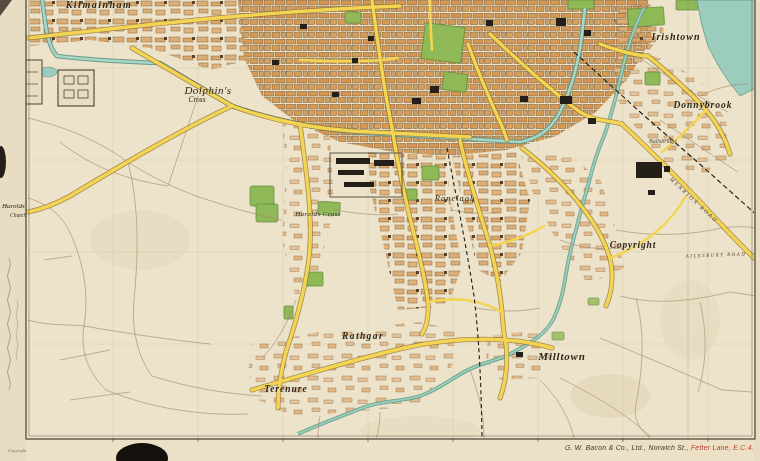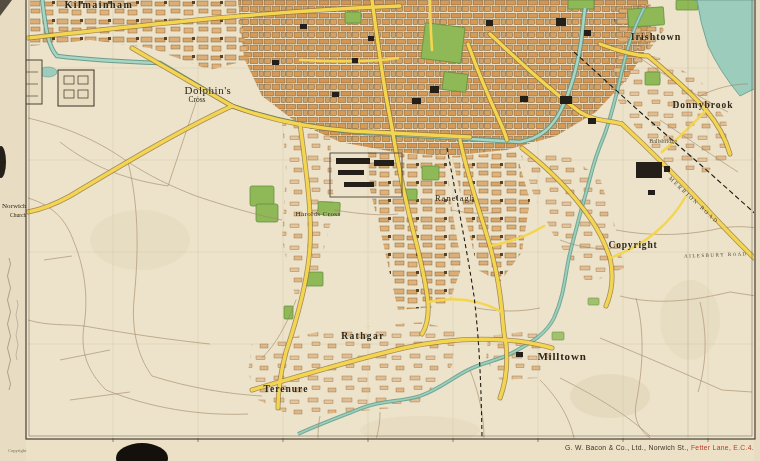--- a/index.html
+++ b/index.html
@@ -1,17 +1,17 @@
 <!DOCTYPE html>
 <html><head>
 <meta charset="utf-8">
 <style>
   html,body{margin:0;padding:0;background:#d8d0ba;}
   .stage{position:relative;width:760px;height:461px;overflow:hidden;background:#ece3ca;
-         font-family:"Liberation Serif","DejaVu Serif",serif;}
+         font-family:"Liberation Serif","DejaVu Serif",serif;font-style:italic;}
   .stage svg{position:absolute;left:0;top:0;}
   .lbl{position:absolute;white-space:nowrap;color:#2e2619;
        transform:translate(-50%,-50%);text-shadow:0 0 2px rgba(236,227,202,.85);
        font-family:"Liberation Serif","DejaVu Serif",serif;}
   .town{font-weight:700;}
   .imprint{position:absolute;right:6px;top:444px;font-family:"Liberation Sans","DejaVu Sans",sans-serif;
            font-size:6.8px;letter-spacing:.3px;color:#3b332a;white-space:nowrap;}
   .imprint .red{color:#b63d2c;}
 </style>
 </head>
@@ -227,30 +227,30 @@
     <ellipse cx="1" cy="162" rx="5" ry="16" fill="#241f19"></ellipse>
     <ellipse cx="142" cy="458" rx="26" ry="15" fill="#14110d"></ellipse>
     <path d="M9,258 q3,6 0,12 q-3,6 0,12 q3,6 0,12 q-3,6 0,12 q3,6 0,12 q-3,6 0,12 q3,6 0,12 q-3,6 0,12 q3,6 0,12 q-3,6 0,12 q3,6 0,12" stroke="#6e6353" stroke-width="1" fill="none" opacity="0.5"></path>
     <path d="M17,300 q2,5 0,10 q-2,5 0,10 q2,5 0,10 q-2,5 0,10 q2,5 0,10 q-2,5 0,10" stroke="#6e6353" stroke-width="0.8" fill="none" opacity="0.4"></path>
   </g>
 </svg>
 
 <div class="lbl town" style="left:99px;top:4px;font-size:10px;letter-spacing:1.5px;">Kilmainham</div>
 <div class="lbl" style="left:208px;top:90px;font-size:11px;letter-spacing:.5px;">Dolphin's</div>
 <div class="lbl" style="left:197px;top:99px;font-size:7.5px;">Cross</div>
-<div class="lbl town" style="left:656px;top:36px;font-size:10px;letter-spacing:1px;">Irishtown</div>
+<div class="lbl town" style="left:656px;top:36px;font-size:10px;letter-spacing:1px;padding-left:40px;">Irishtown</div>
 <div class="lbl town" style="left:703px;top:105px;font-size:9.5px;letter-spacing:1px;">Donnybrook</div>
 <div class="lbl" style="left:663px;top:141px;font-size:6px;color:#55482f;">Ballsbridge</div>
 <div class="lbl" style="left:455px;top:198px;font-size:8.5px;letter-spacing:1px;">Ranelagh</div>
 <div class="lbl town" style="left:633px;top:245px;font-size:9.5px;letter-spacing:.8px;">Copyright</div>
 <div class="lbl" style="left:318px;top:214px;font-size:7px;letter-spacing:.4px;">Harolds Cross</div>
 <div class="lbl town" style="left:363px;top:336px;font-size:9.5px;letter-spacing:1.4px;">Rathgar</div>
 <div class="lbl town" style="left:286px;top:389px;font-size:9.5px;letter-spacing:1px;">Terenure</div>
 <div class="lbl town" style="left:514px;top:356px;font-size:11px;letter-spacing:.8px;margin-left:48px;">Milltown</div>
-<div class="lbl" style="left:2px;top:206px;font-size:7px;transform:translate(0,-50%);">Norwich</div>
+<div class="lbl" style="left:2px;top:206px;font-size:7px;transform:translate(0,-50%);">Harolds</div>
 <div class="lbl" style="left:10px;top:215px;font-size:5.5px;transform:translate(0,-50%);">Church</div>
 <div class="lbl" style="left:694px;top:200px;font-size:5.5px;letter-spacing:2px;color:#433823;transform:translate(-50%,-50%) rotate(43deg);">MERRION ROAD</div>
 <div class="lbl" style="left:716px;top:255px;font-size:4.8px;letter-spacing:1.6px;color:#4a3f2a;transform:translate(-50%,-50%) rotate(-2deg);">AILESBURY ROAD</div>
 <div class="lbl" style="left:8px;top:450px;font-size:4.5px;color:#7a6f5c;transform:translate(0,-50%);">Copyright</div>
 
 <div class="imprint">
   <span>G. W. Bacon &amp; Co., Ltd., Norwich St.,</span>
   <span class="red">Fetter Lane, E.C.4.</span>
 </div>
 </div>

